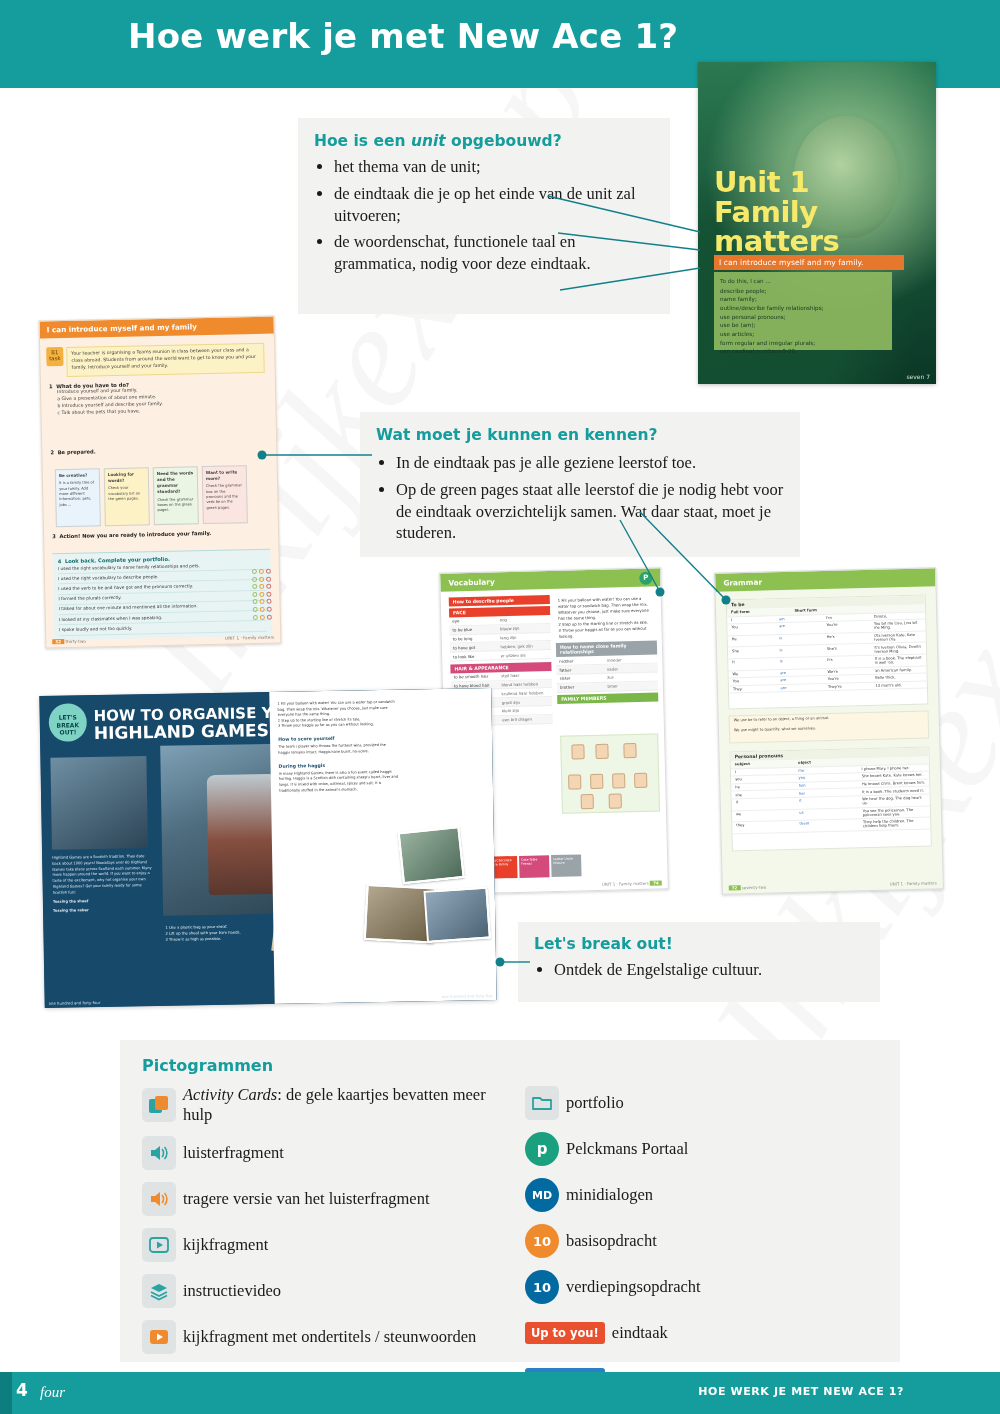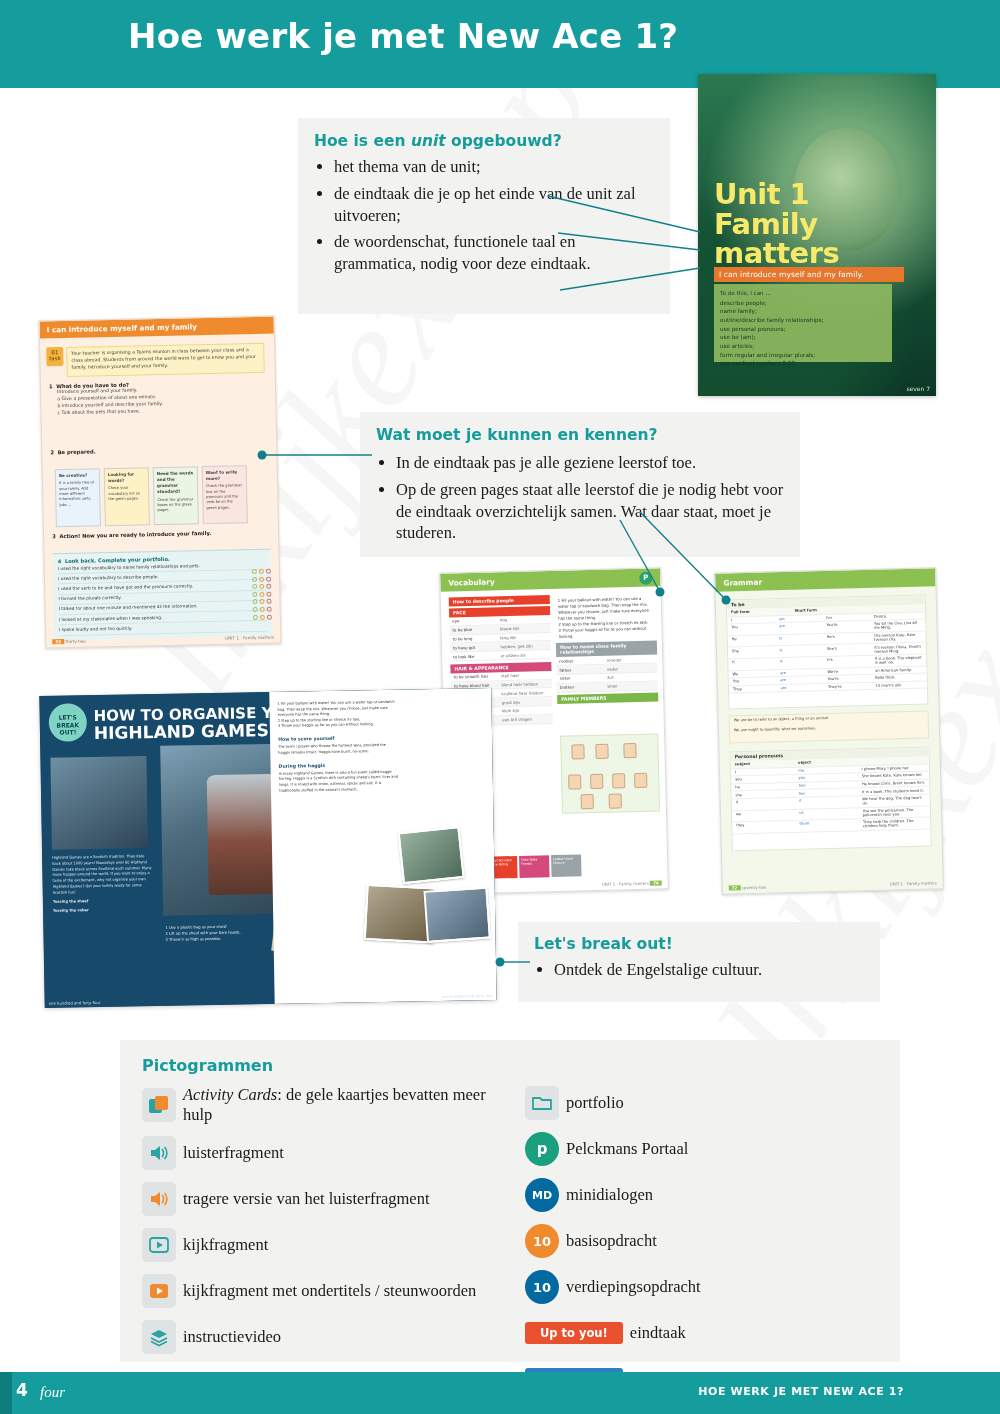--- a/index.html
+++ b/index.html
@@ -79,21 +79,21 @@
   #box-kunnen { left: 360px; top: 412px; width: 440px; height: 145px; padding: 14px 16px 10px 16px; }
   #box-kunnen h3 { margin-bottom: 8px; }
   
   #box-breakout { left: 518px; top: 922px; width: 362px; height: 80px; padding: 13px 16px 10px 16px; }
 
   
   #connectors { position: absolute; left:0; top:0; width:1000px; height:1414px; z-index: 6; pointer-events: none; }
 
   
   #unit-cover {
-    position: absolute; left: 698px; top: 74px; width: 238px; height: 322px;
+    position: absolute; left: 698px; top: 62px; width: 238px; height: 322px;
     background: linear-gradient(160deg,#2f7a52 0%, #1f6b46 45%, #114d33 100%);
     overflow: hidden; z-index: 5;
     box-shadow: 0 1px 4px rgba(0,0,0,0.25);
   }
   #unit-cover .photo-hint {
     position:absolute; inset:0;
     background:
       radial-gradient(circle at 62% 34%, rgba(180,220,160,.55) 0 60px, rgba(0,0,0,0) 140px),
       radial-gradient(circle at 25% 80%, rgba(20,80,50,.9) 0 90px, rgba(0,0,0,0) 160px),
       linear-gradient(180deg, rgba(40,120,80,.5), rgba(10,50,35,.8));
@@ -285,21 +285,21 @@
   .ico { width:34px; height:34px; flex:0 0 34px; display:flex; align-items:center; justify-content:center;
     border-radius:5px; }
   .ico.grey { background:#dfe3e4; }
   .ico svg { display:block; }
   .ico.circle { border-radius:50%; }
   .ico.teal { background:#1aa07f; color:#fff; }
   .ico.tealdark { background:#0369a1; color:#fff;text-align:center; }
   .ico.orange { background:#ef8b2c; color:#fff; }
   .ico.num { font-family:"DejaVu Sans",sans-serif; font-weight:bold; font-size:15px; }
   .uptag { background:#e8502e; color:#fff; font-family:"DejaVu Sans",sans-serif; font-weight:bold;
-    font-size:11.5px; padding:4px 15px; border-radius:3px; flex:0 0 auto; }
+    font-size:11.5px; padding:4px 6px; border-radius:3px; flex:0 0 auto; }
   .uptag.blue { background:#2b7fc4; }
 
   
   .footer { position:absolute; left:0; bottom:0; width:1000px; height:42px; background:#159c9c; z-index:5; }
   .footer .pgnum { position:absolute; left:16px; top:8px; font-family:"DejaVu Sans",sans-serif;
     font-size:17px; font-weight:bold; color:#ffffff; }
   .footer .pgword { position:absolute; left:40px; top:12px; font-family:"Liberation Serif",serif;
     font-size:15px; font-style:italic; color:#ffffff; }
   .footer .ftitle { position:absolute; right:96px; top:13px; font-family:"DejaVu Sans",sans-serif;
     font-size:11px; font-weight:bold; color:#ffffff; letter-spacing:.6px; }
@@ -793,36 +793,36 @@
             <rect x="2" y="3" width="18" height="14" rx="3" fill="none" stroke="#2aa3a3" stroke-width="1.8"></rect>
             <path d="M9 6.5l6 3.5-6 3.5z" fill="#2aa3a3"></path>
           </svg>
         </div>
         <div class="picto-label">kijkfragment</div>
       </div>
 
       <div class="picto-row">
         <div class="ico grey">
           <svg width="22" height="20" viewBox="0 0 22 20">
-            <rect x="2" y="3" width="18" height="14" rx="3" fill="#f08a2e"></rect>
-            <path d="M9 6.5l6 3.5-6 3.5z" fill="#ffffff"></path>
-          </svg>
-        </div>
-        <div class="picto-label">kijkfragment met ondertitels / steunwoorden</div>
-      </div>
-
-      <div class="picto-row">
-        <div class="ico grey">
-          <svg width="22" height="20" viewBox="0 0 22 20">
             <path d="M11 3l8 4-8 4-8-4z" fill="#2aa3a3"></path>
             <path d="M3 11l8 4 8-4" stroke="#2aa3a3" stroke-width="1.6" fill="none"></path>
             <path d="M3 14.5l8 4 8-4" stroke="#2aa3a3" stroke-width="1.6" fill="none"></path>
           </svg>
         </div>
         <div class="picto-label">instructievideo</div>
+      </div>
+
+      <div class="picto-row">
+        <div class="ico grey">
+          <svg width="22" height="20" viewBox="0 0 22 20">
+            <rect x="2" y="3" width="18" height="14" rx="3" fill="#f08a2e"></rect>
+            <path d="M9 6.5l6 3.5-6 3.5z" fill="#ffffff"></path>
+          </svg>
+        </div>
+        <div class="picto-label">kijkfragment met ondertitels / steunwoorden</div>
       </div>
 
     </div>
 
     <div class="picto-col">
 
       <div class="picto-row">
         <div class="ico grey">
           <svg width="22" height="20" viewBox="0 0 22 20">
             <path d="M2 5h7l2 2h9v9H2z" fill="none" stroke="#2aa3a3" stroke-width="1.8" stroke-linejoin="round"></path>

